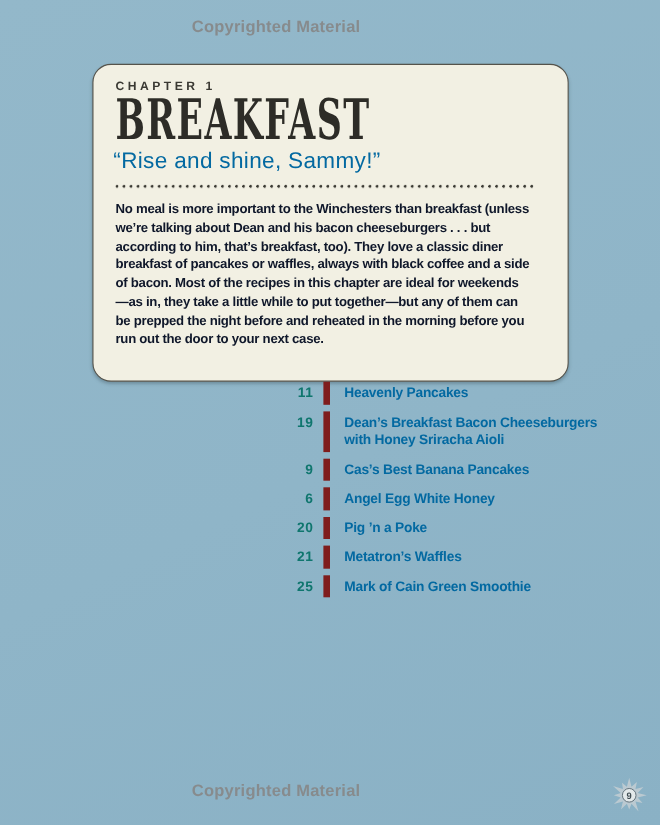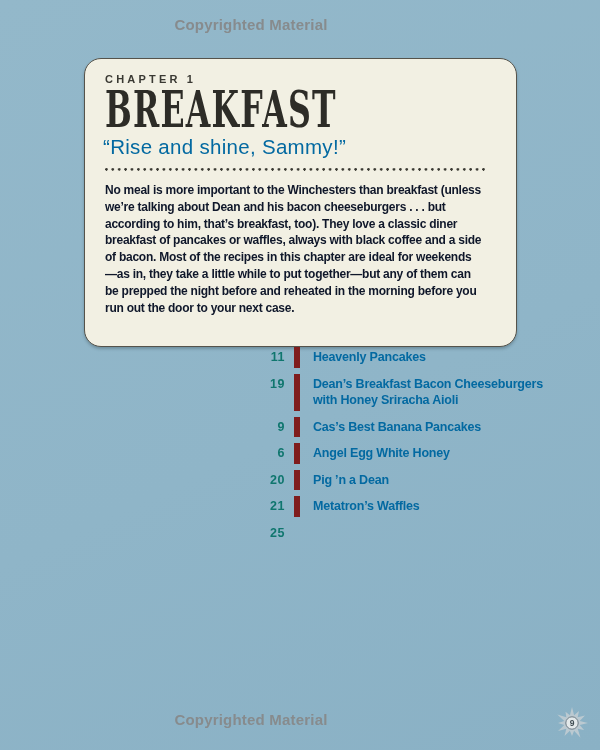--- a/index.html
+++ b/index.html
@@ -93,31 +93,32 @@
     <div class="toc-title">Cas’s Best Banana Pancakes</div>
   </div>
 
   <div class="toc-row">
     <div class="toc-num">6</div>
     <div class="toc-title">Angel Egg White Honey</div>
   </div>
 
   <div class="toc-row">
     <div class="toc-num">20</div>
-    <div class="toc-title">Pig ’n a Dean</div>
+    <div class="toc-title">Pig ’n a Poke</div>
   </div>
 
   <div class="toc-row">
     <div class="toc-num">21</div>
     <div class="toc-title">Metatron’s Waffles</div>
   </div>
 
 
   <div class="toc-row">
     <div class="toc-num">25</div>
+    <div class="toc-title">Mark of Cain Green Smoothie</div>
   </div>
 </div>
 
 <div class="page-badge">
   <svg width="40" height="40" viewBox="0 0 40 40">
     <polygon fill="#c3ced2" fill-opacity="0.85" points="36,20 27.7,22.1 32.1,27 25.7,25.7 28.5,34.7 22.1,27.7 20,33 17.9,27.7 12.5,33 14.3,25.7 6.1,28 12.3,22.1 6,20 12.3,17.9 5.3,11.5 14.3,14.3 13.5,8.7 17.9,12.3 20,4 22.1,12.3 27,7.9 25.7,14.3 33,12.5 27.7,17.9"></polygon>
     <circle cx="20" cy="20" r="6.2" fill="#e3e9ea" stroke="#62717a" stroke-width="0.9"></circle>
     <text x="20" y="23" text-anchor="middle" font-family="Liberation Sans, sans-serif" font-size="8.5" font-weight="bold" fill="#3f4c52">9</text>
   </svg>
 </div>

